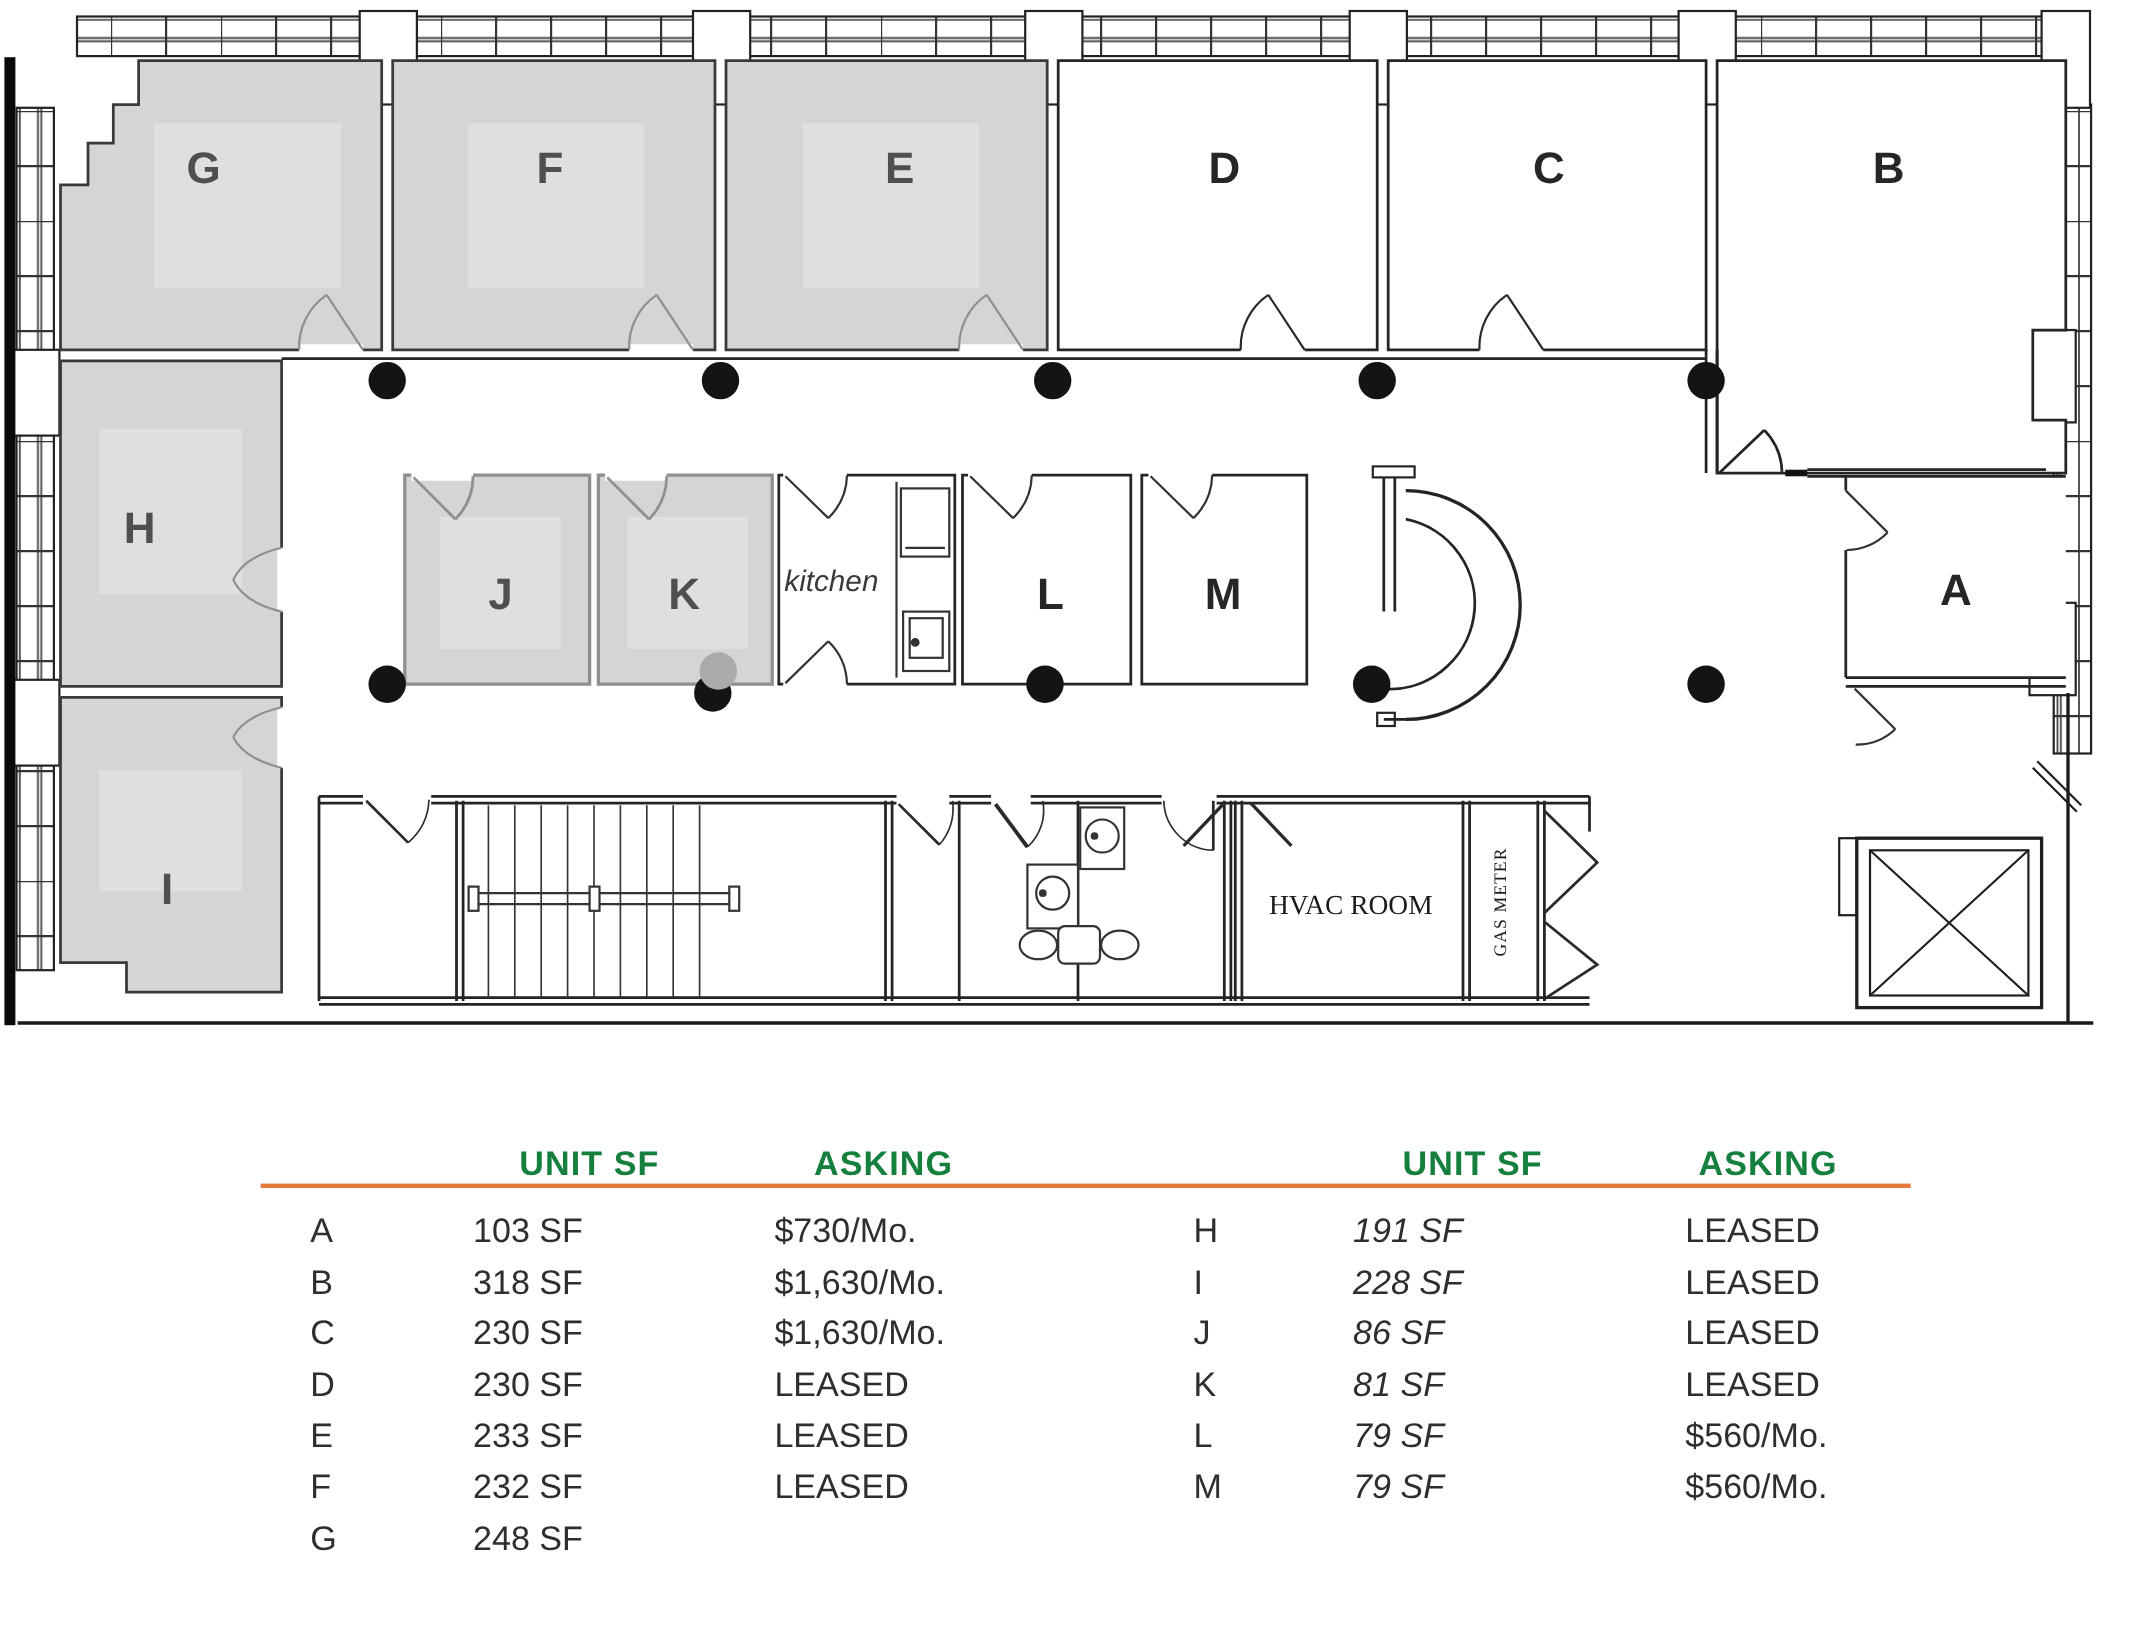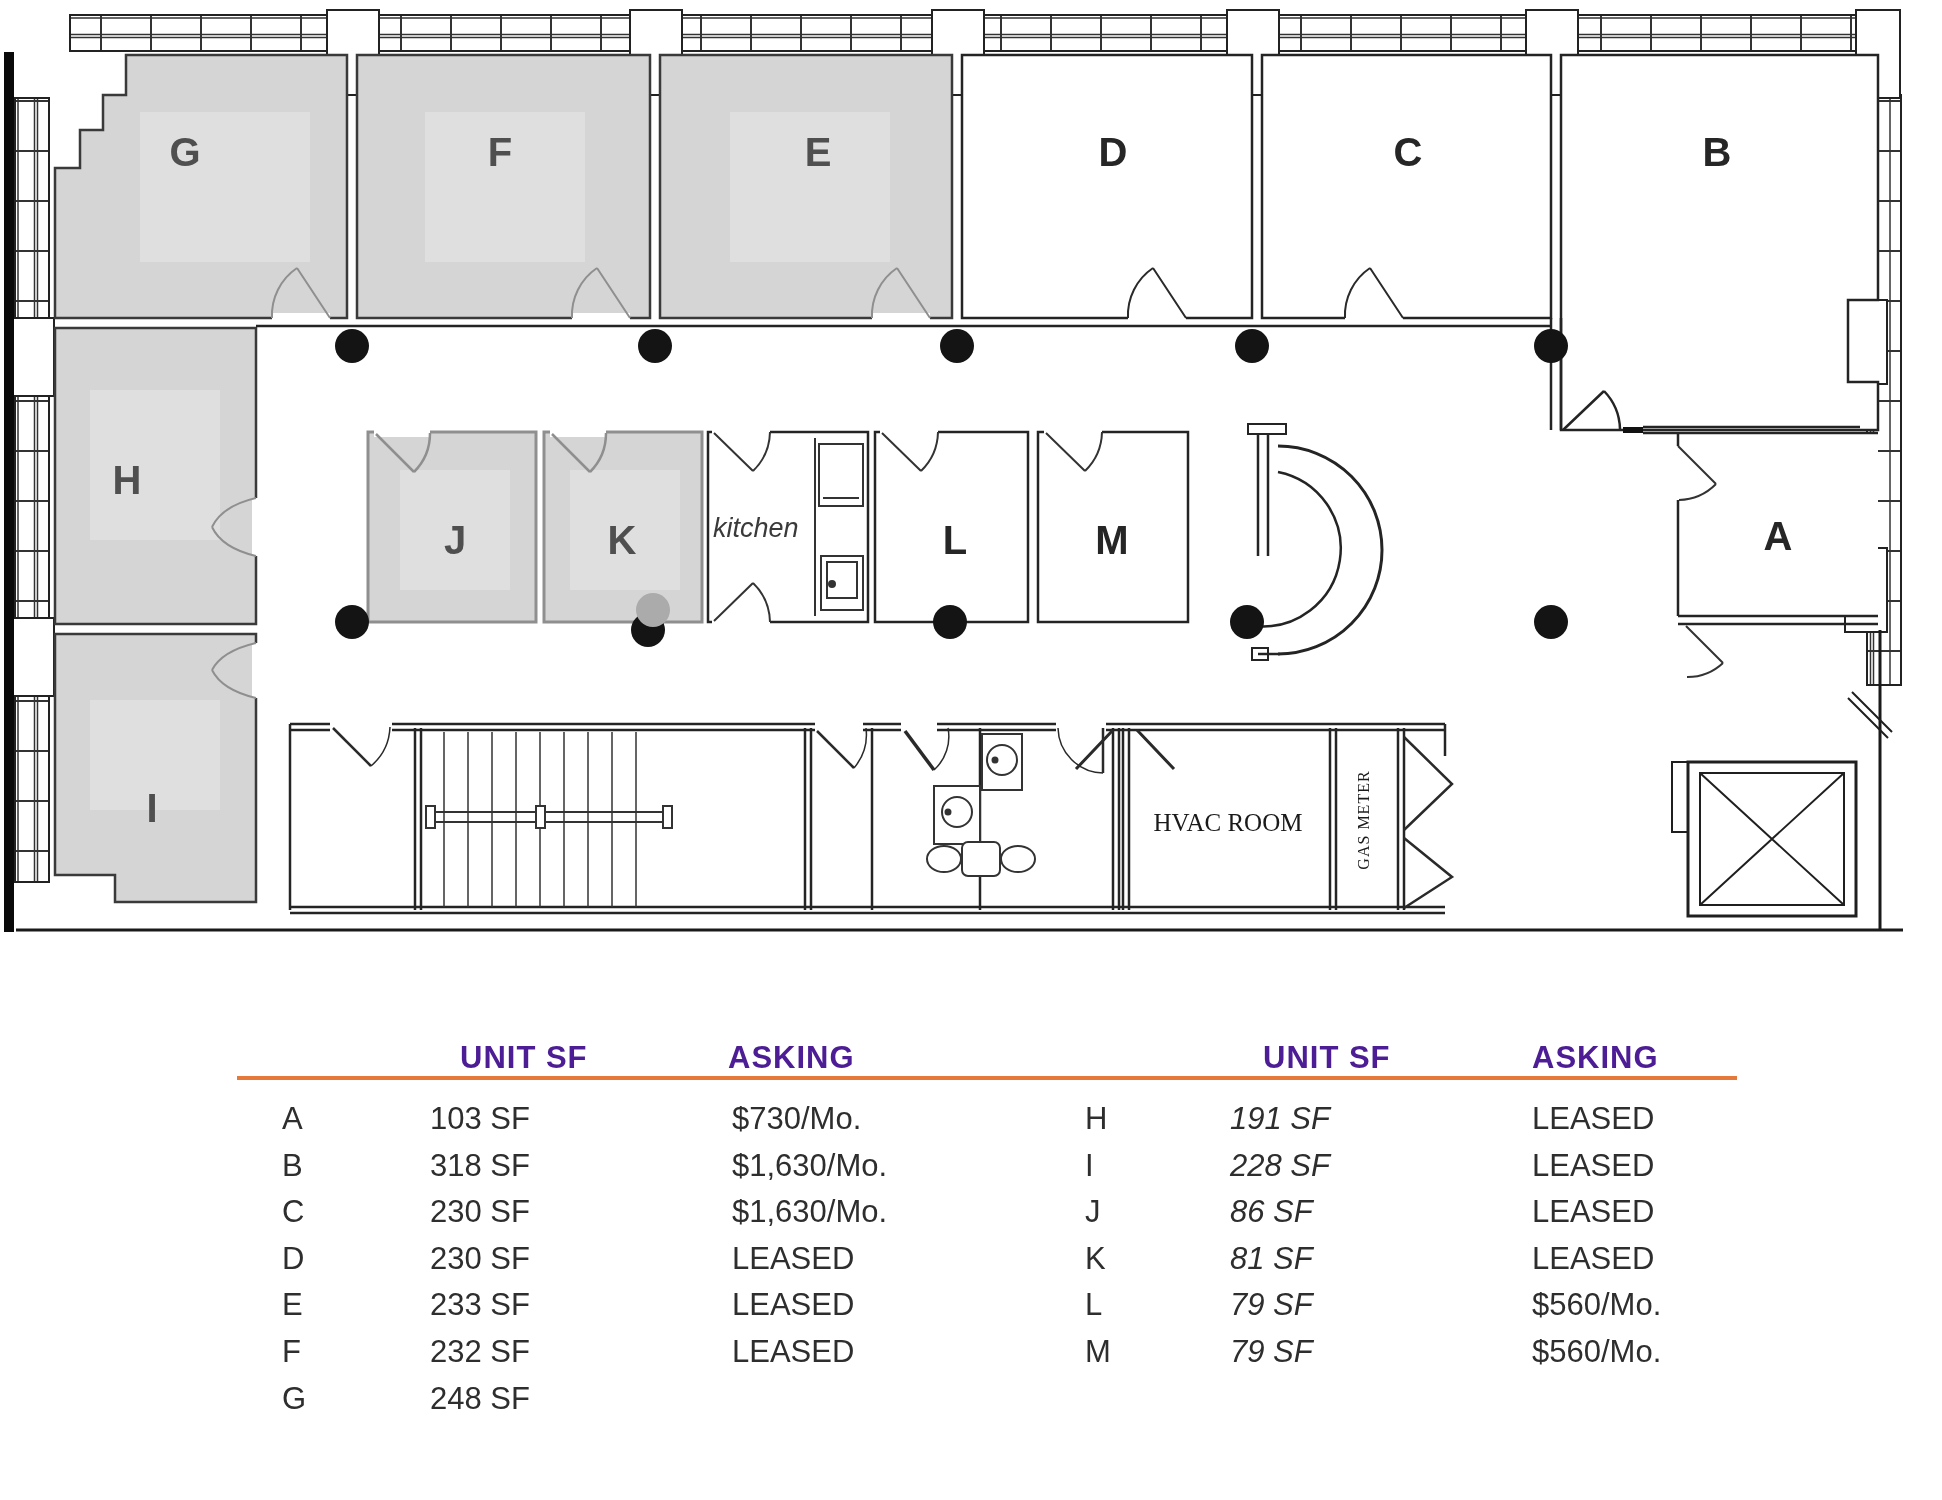--- a/index.html
+++ b/index.html
@@ -3,21 +3,21 @@
 <meta charset="utf-8">
 <style>
   html,body{margin:0;padding:0;background:#ffffff;width:1942px;height:1500px;position:relative;
     font-family:"Liberation Sans", sans-serif;overflow:hidden;}
   svg text{font-family:"Liberation Sans", sans-serif;}
   .room-letter{font-size:40px;font-weight:bold;fill:#262626;}
   .room-letter.leased{fill:#4f4f4f;}
   .kitchen-label{font-size:27px;font-style:italic;fill:#3a3a3a;font-weight:400;}
   .serif-label{font-family:"Liberation Serif", serif;font-size:25px;fill:#1a1a1a;}
   .serif-label-sm{font-family:"Liberation Serif", serif;font-size:16px;fill:#1a1a1a;letter-spacing:1px;}
-  .tbl-header{position:absolute;font-size:31px;font-weight:700;color:#4c1d95;letter-spacing:1px;}
+  .tbl-header{position:absolute;font-size:31px;font-weight:700;color:#15803d;letter-spacing:1px;margin-left:12px;}
   .tbl-rule{position:absolute;height:4px;}
   .tbl-col{position:absolute;}
   .tbl-col div{height:46.6px;line-height:46.6px;font-size:31px;color:#2e2e2e;}
   .col-right{text-align:left;}
 </style>
 </head>
 <body>
 
 
 
@@ -280,21 +280,21 @@
   </div>
   <div class="tbl-col col-right" style="left:430px;top:1096px;width:140px;">
     <div>103 SF</div>
     <div>318 SF</div>
     <div>230 SF</div>
     <div>230 SF</div>
     <div>233 SF</div>
     <div>232 SF</div>
     <div>248 SF</div>
   </div>
-  <div class="tbl-col" style="left:732px;top:1096px;width:280px;">
+  <div class="tbl-col" style="left:704px;top:1096px;width:280px;">
     <div>$730/Mo.</div>
     <div>$1,630/Mo.</div>
     <div>$1,630/Mo.</div>
     <div>LEASED</div>
     <div>LEASED</div>
     <div>LEASED</div>
   </div>
 
   <div class="tbl-col" style="left:1085px;top:1096px;width:60px;">
     <div>H</div>

